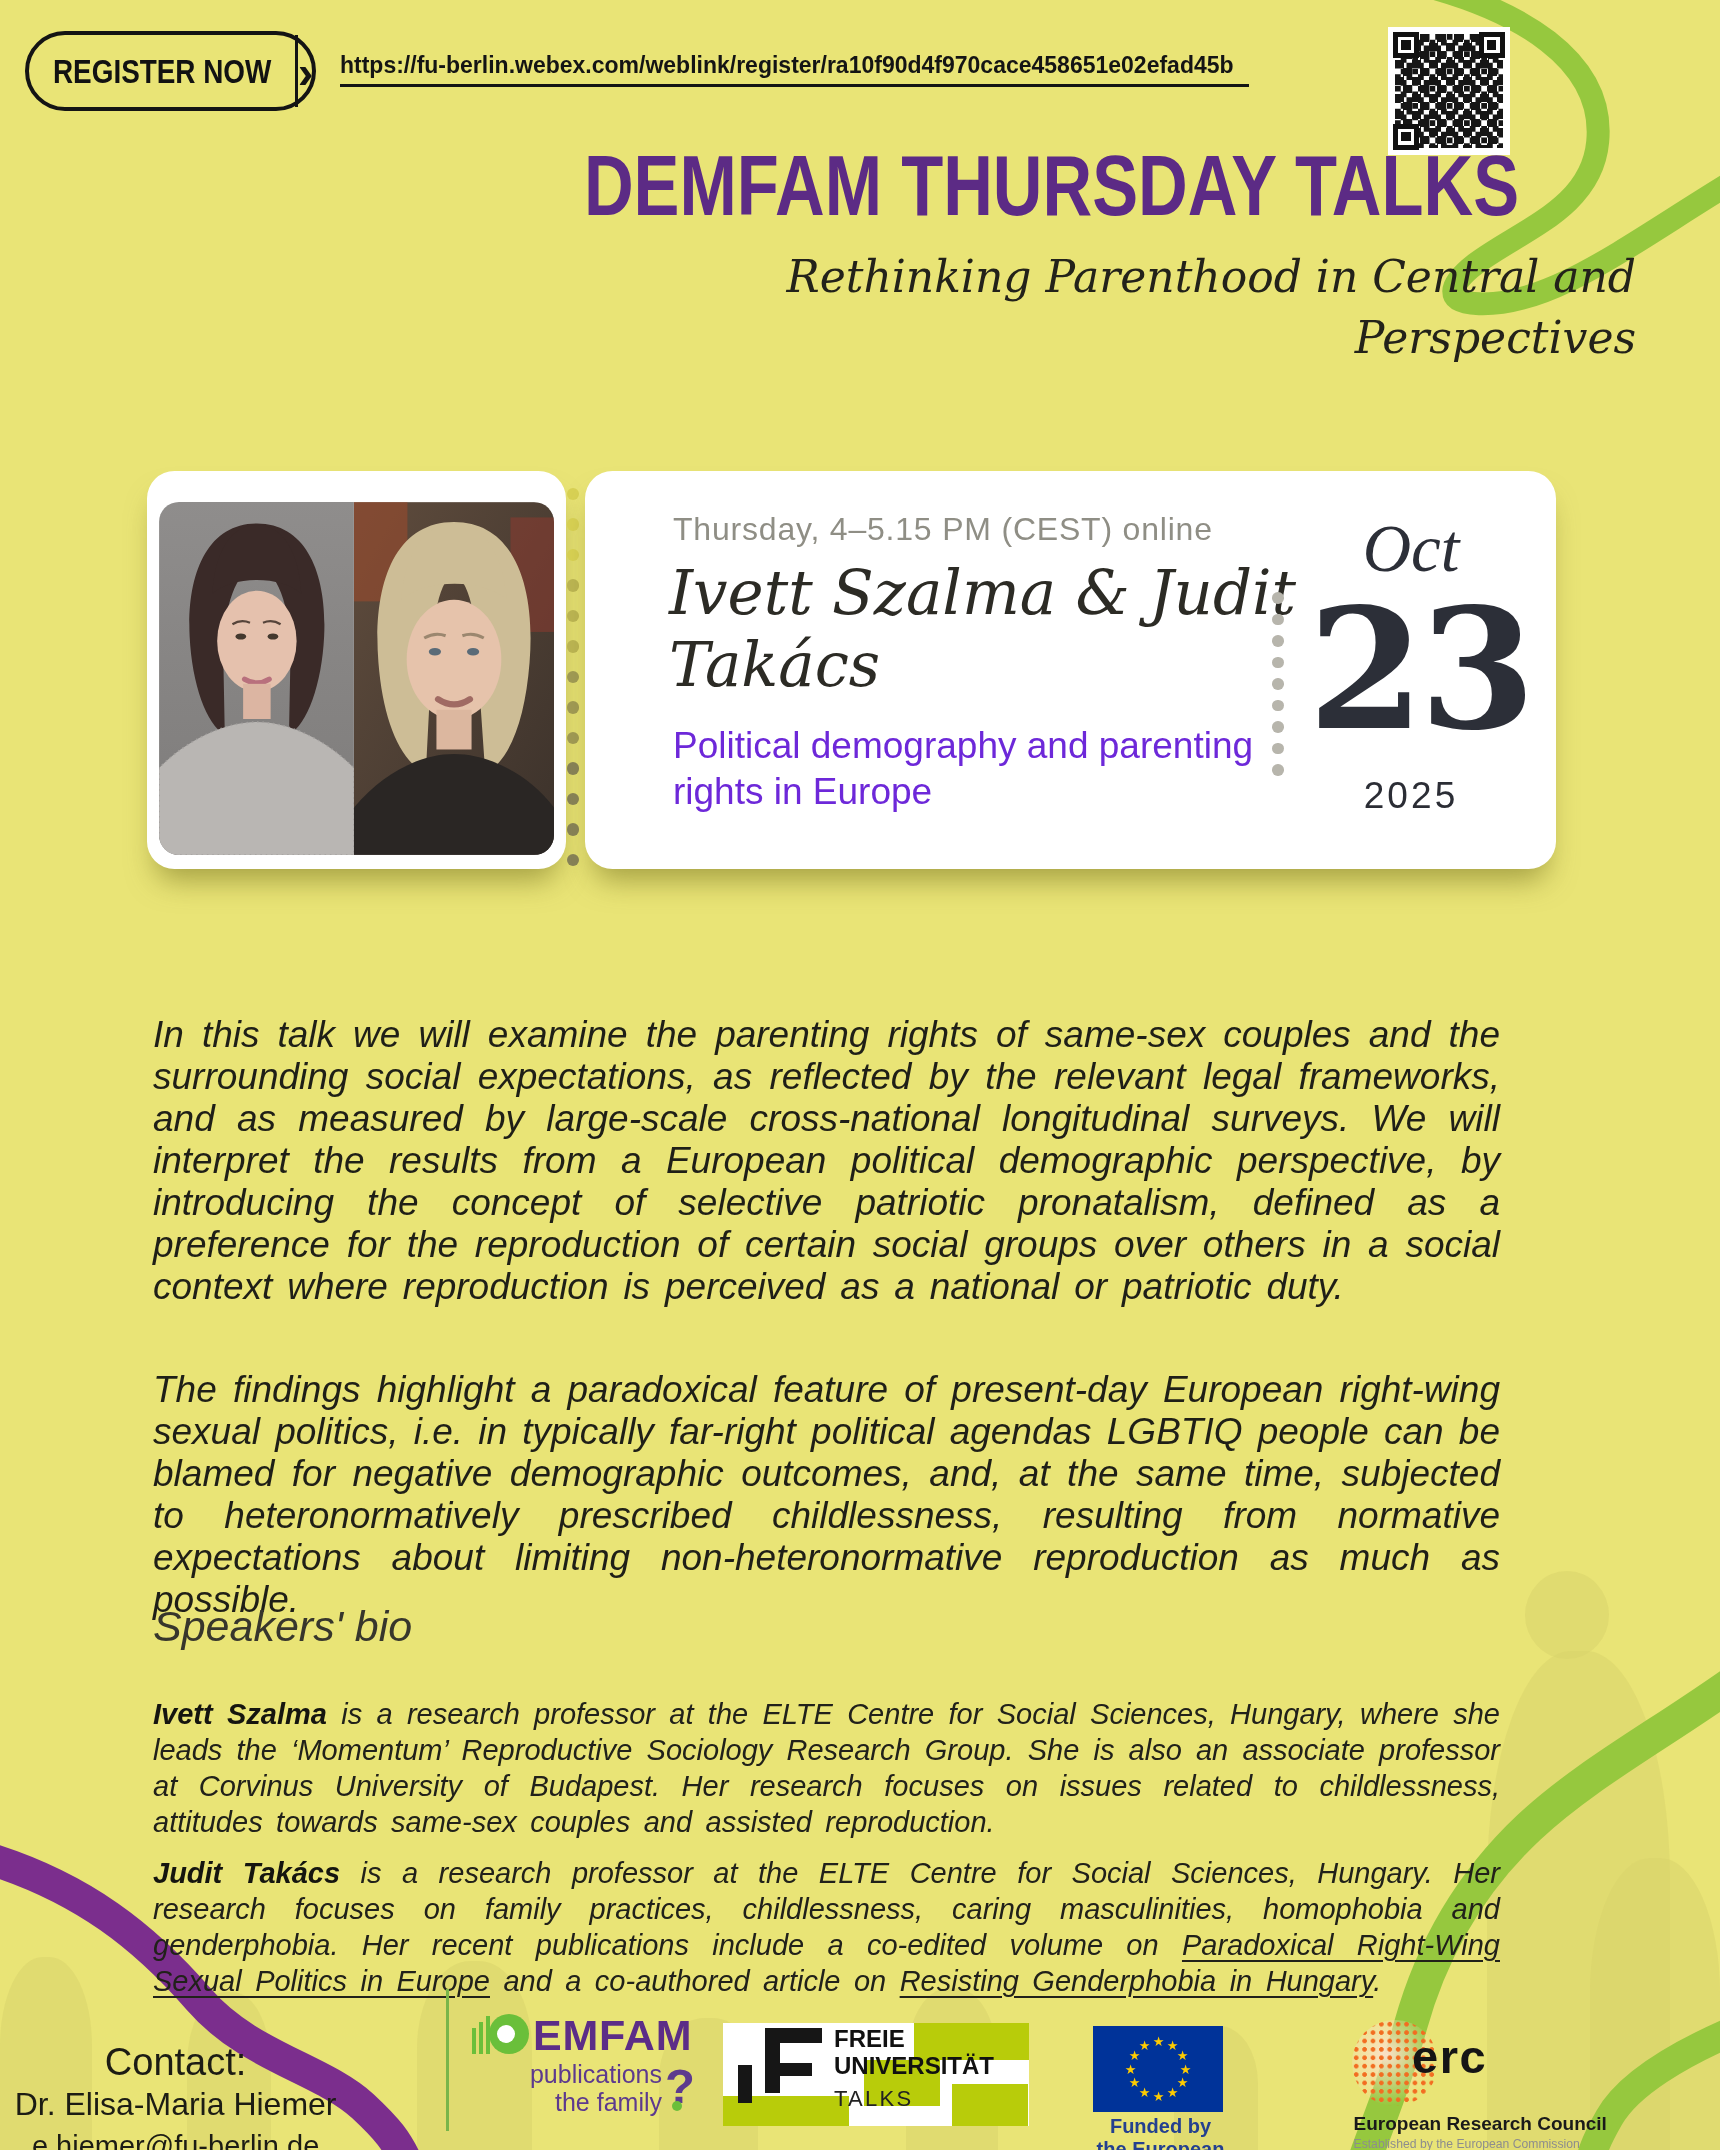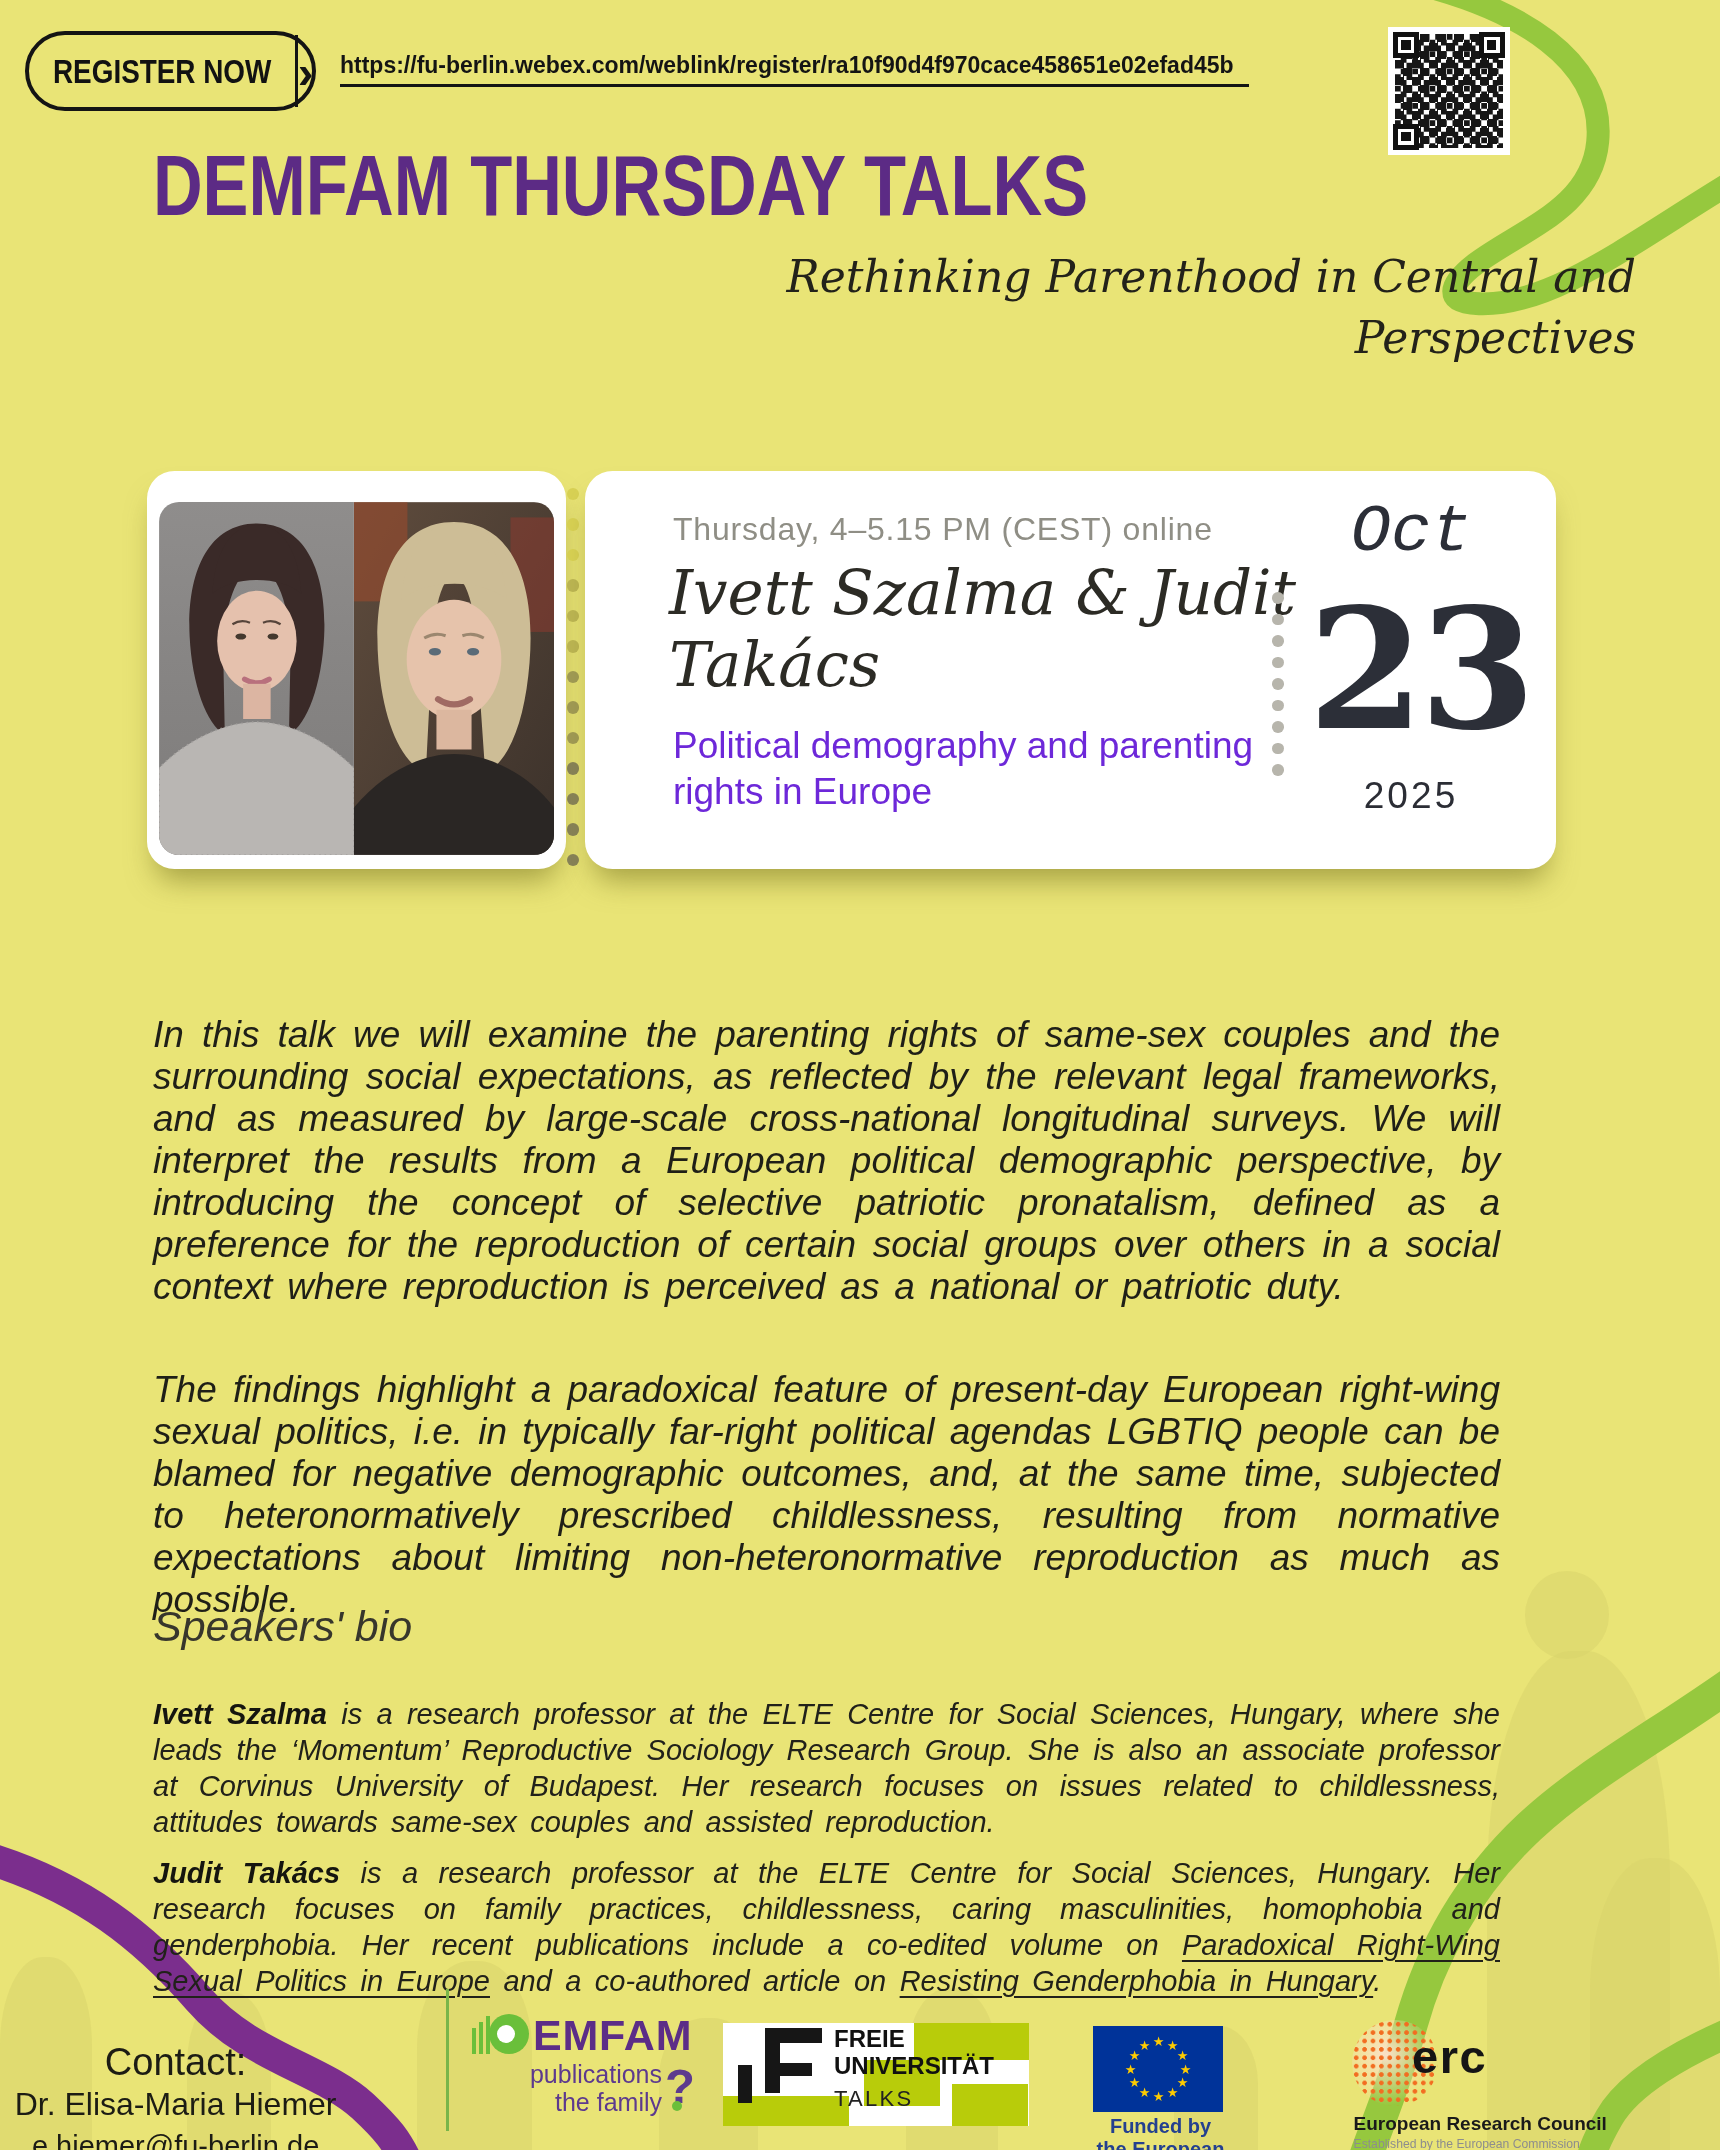--- a/index.html
+++ b/index.html
@@ -28,22 +28,22 @@
   .qr-box{left:1388px;top:27px;width:122px;height:128px;background:#fff;padding:6.9px;box-sizing:border-box;}
   .qr-grid{position:relative;width:100%;height:100%;
      background:
        repeating-conic-gradient(#161616 0% 25%, transparent 0% 50%) 0 0/17px 17px,
        repeating-conic-gradient(#161616 0% 25%, #ffffff 0% 50%) 0 0/11.5px 11.5px;}
   .finder{position:absolute;width:26px;height:26px;background:#fff;border:5.4px solid #111;box-sizing:border-box;}
   .finder::after{content:"";position:absolute;left:3.1px;top:3.1px;width:9.2px;height:9.2px;background:#111;}
   .f-tl{left:-1.5px;top:-1.5px;} .f-tr{right:-1.5px;top:-1.5px;} .f-bl{left:-1.5px;bottom:-1.5px;}
 
   
-  .title{left:0;top:136px;width:1636px;text-align:left;color:#5c2b85;font-weight:bold;
-     font-size:86px;white-space:nowrap;margin-left:36px;}
+  .title{left:0;top:136px;width:1636px;text-align:right;color:#5c2b85;font-weight:bold;
+     font-size:86px;white-space:nowrap;}
   .title span{display:inline-block;transform:scaleX(.80);}
   .subtitle{left:0;top:246px;width:1636px;text-align:right;
      font-family:"DejaVu Serif",serif;font-style:italic;font-size:44px;line-height:61px;color:#23221a;}
 
   
   .photo-card{left:147px;top:471px;width:419px;height:398px;background:#fff;border-radius:27.5px;
      box-shadow:0 20px 29px -9.2px rgba(110,105,25,.55);}
   .photo-wrap{position:absolute;left:11.5px;top:31px;width:395px;height:353px;border-radius:20px;
      overflow:hidden;display:flex;}
   .photo{height:100%;}
@@ -58,22 +58,22 @@
 
   .text-card{left:585px;top:471px;width:971px;height:398px;background:#fff;border-radius:27.5px;
      box-shadow:0 20px 29px -9.2px rgba(110,105,25,.55);}
   .schedule{position:absolute;left:88px;top:40px;font-size:32px;color:#8f8e85;letter-spacing:0.8px;}
   .speaker-names{position:absolute;left:84px;top:86px;font-family:"DejaVu Serif",serif;font-style:italic;
      font-size:61px;line-height:72px;color:#2c2b25;}
   .talk-title{position:absolute;left:88px;top:252px;font-size:37px;line-height:46px;color:#6d28d9;}
   .date-dots{position:absolute;left:687px;top:121px;display:flex;flex-direction:column;gap:10px;}
   .date-dots i{width:11.5px;height:11.5px;border-radius:50%;background:#b7b5ac;display:block;}
   .date-block{position:absolute;left:723px;top:0;width:206px;text-align:center;color:#2c2f38;}
-  .date-month{font-family:Liberation Mono, monospace;font-style:italic;font-size:67px;line-height:1;
-     position:absolute;left:0;top:28px;width:100%;}
+  .date-month{font-family:Liberation Serif, serif;font-style:italic;font-size:67px;line-height:1;
+     position:absolute;left:0;top:44px;width:100%;}
   .date-day{font-family:"DejaVu Serif",serif;font-weight:bold;font-size:167px;line-height:1;
      position:absolute;left:0;top:115px;width:100%;letter-spacing:-4.6px;}
   .date-year{font-size:37px;letter-spacing:3.1px;position:absolute;left:0;top:304px;width:100%;color:#2b2d35;}
 
   
   .body-copy{left:153px;width:1347px;font-style:italic;font-size:37px;line-height:42px;color:#1f1f17;
      text-align:justify;word-spacing:4.6px;}
   .p1{top:977px;} .p2{top:1332px;}
 
   .bio-heading{left:153px;top:1602px;font-family:Liberation Sans, sans-serif;font-style:italic;

